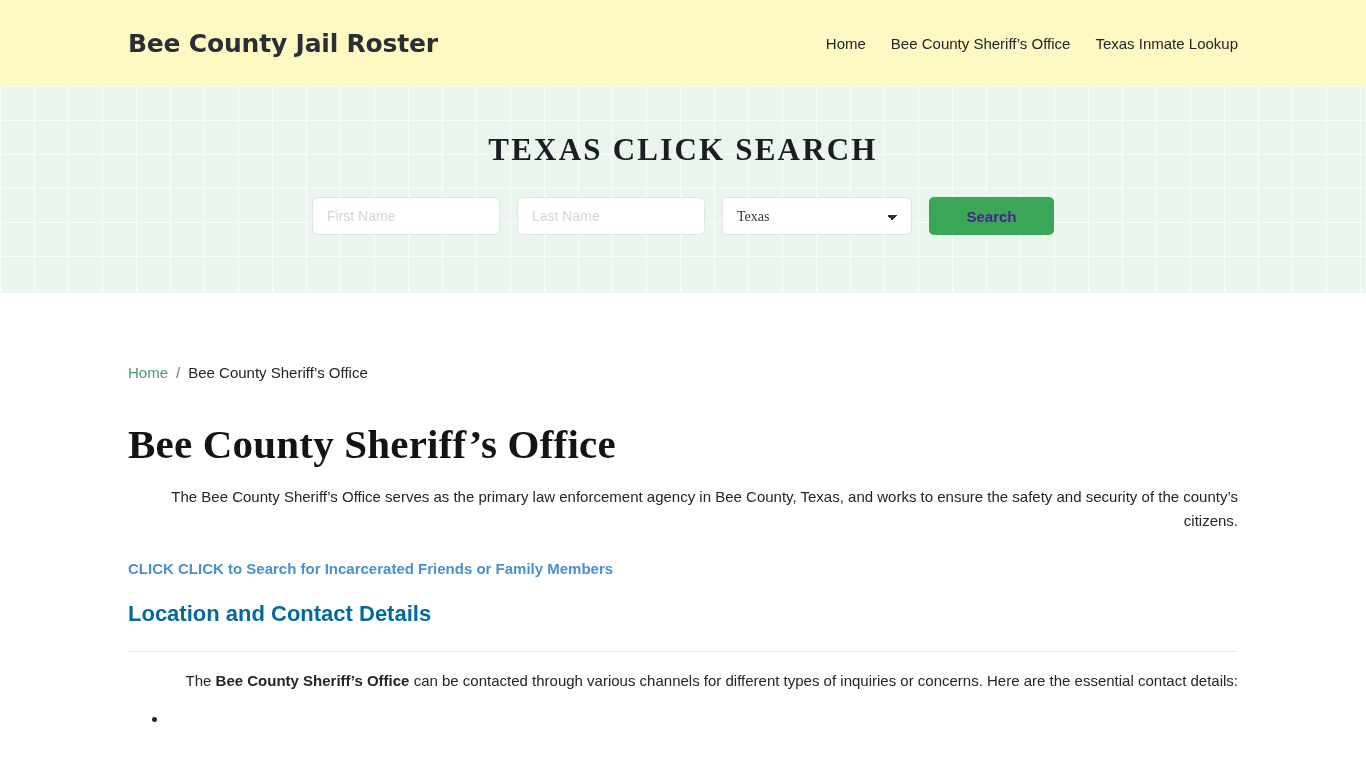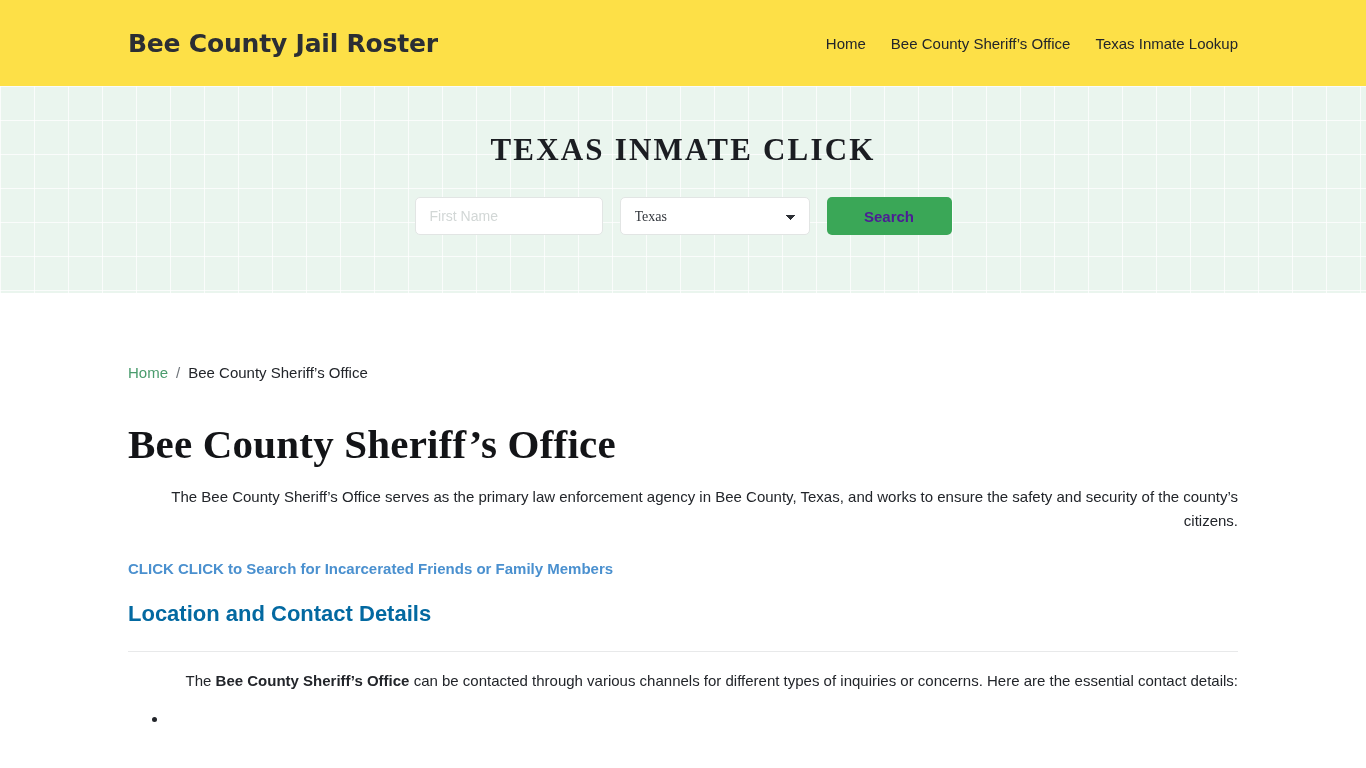--- a/index.html
+++ b/index.html
@@ -13,21 +13,21 @@
   }
   body {
     font-family: "Liberation Sans", sans-serif;
     color: #22252a;
     -webkit-font-smoothing: antialiased;
   }
 
   
   .site-header {
     height: 86px;
-    background: #fde047;
+    background: #fef9c3;
     display: flex;
     align-items: center;
     justify-content: space-between;
     padding: 0 128px;
   }
   .site-title {
     font-family: "DejaVu Sans", sans-serif;
     font-size: 25px;
     font-weight: 700;
     letter-spacing: -0.2px;
@@ -201,23 +201,24 @@
 <header class="site-header">
   <div class="site-title">Bee County Jail Roster</div>
   <nav class="main-nav">
     <a class="nav-link" href="#">Home</a>
     <a class="nav-link" href="#">Bee County Sheriff’s Office</a>
     <a class="nav-link" href="#">Texas Inmate Lookup</a>
   </nav>
 </header>
 
 <section class="hero">
-  <h1 class="hero-title">TEXAS INMATE CLICK</h1>
+  <h1 class="hero-title">TEXAS CLICK SEARCH</h1>
   <form class="search-form">
     <input class="search-input" type="text" placeholder="First Name" style="">
+    <input class="search-input" type="text" placeholder="Last Name" style="">
     <select class="state-select">
       <option>Texas</option>
     </select>
     <button class="search-button" type="submit">Search</button>
   </form>
 </section>
 
 <main class="content">
 
   <div class="breadcrumb">

